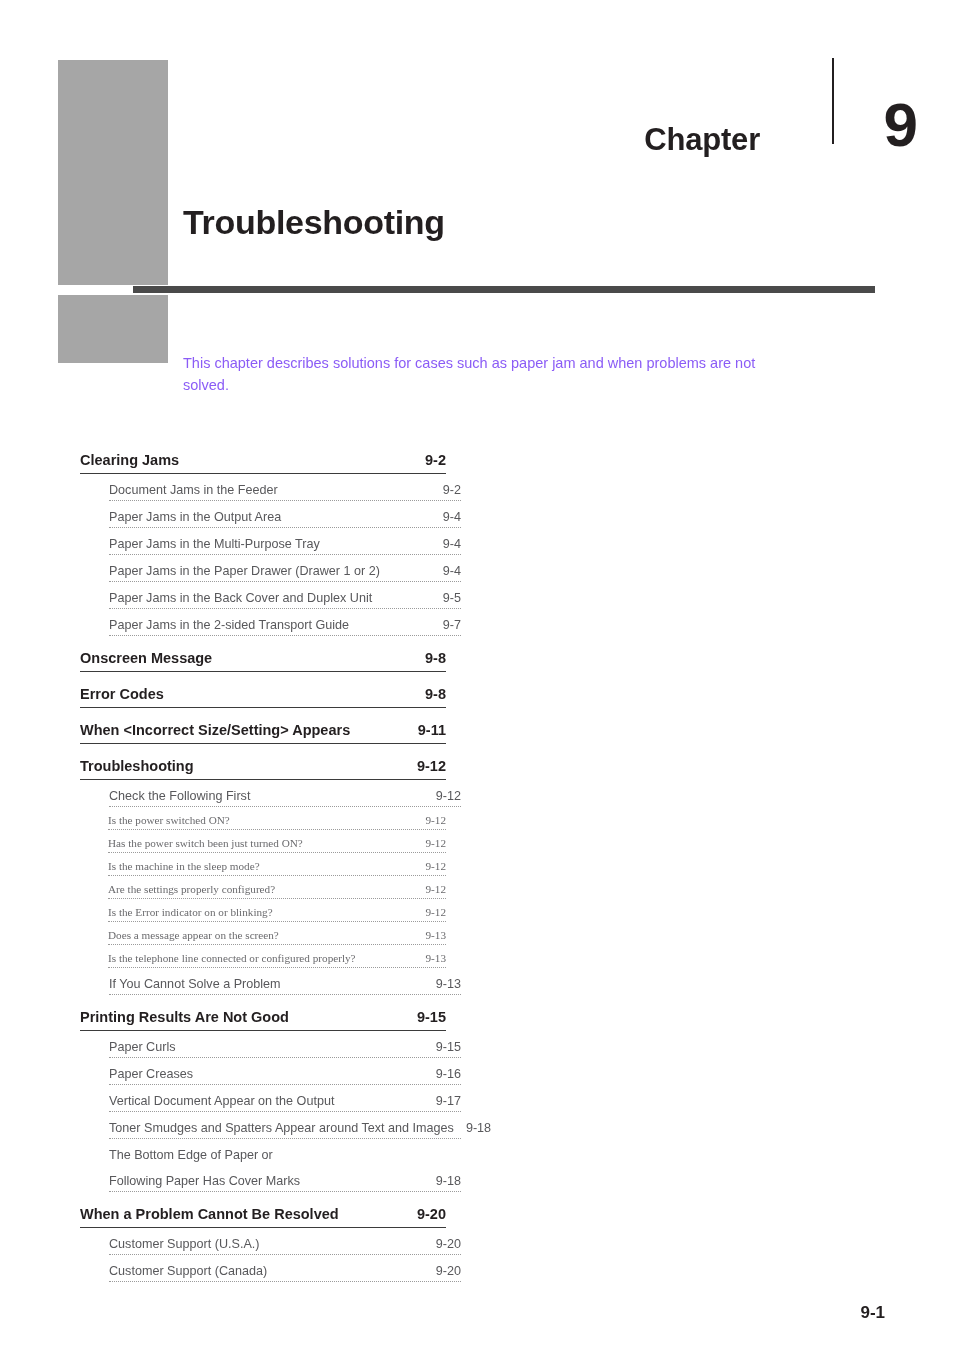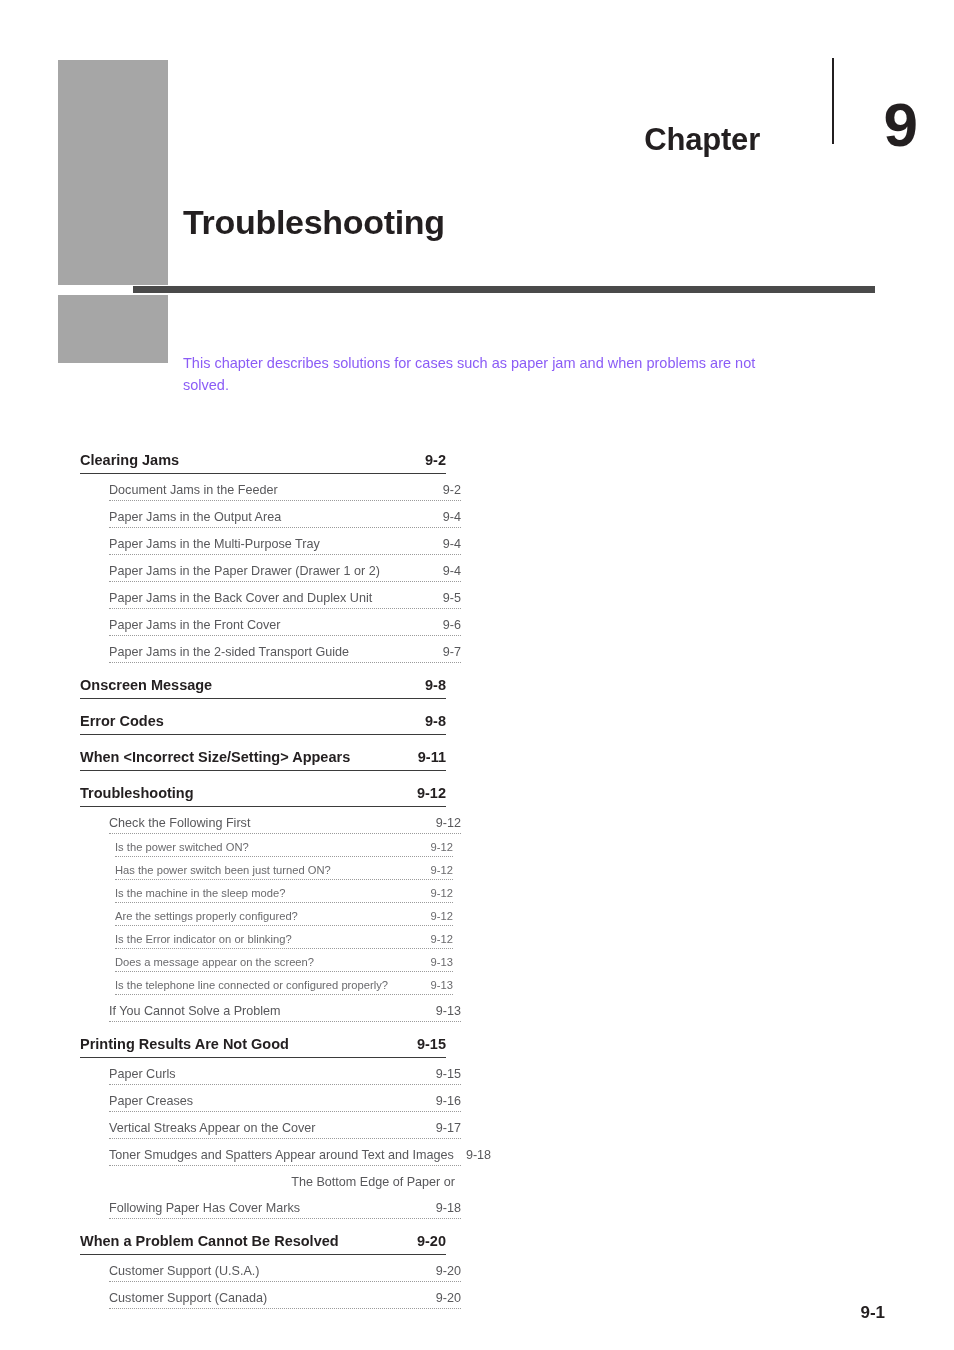--- a/index.html
+++ b/index.html
@@ -136,35 +136,35 @@
     font-size: 12.6px;
     color: #58585b;
   }
   .lvl2 .label { flex: 0 0 auto; padding-right: 6px; }
   .lvl2 .leader { flex: 1 1 auto; }
   .lvl2 .page { flex: 0 0 auto; padding-left: 6px; }
 
   
   .lvl3 {
     margin-top: 7px;
-    margin-left: 35px;
+    margin-left: 28px;
     width: 338px;
     padding-bottom: 3px;
     border-bottom: 1.1px dotted #9b9b9b;
     font-size: 11.2px;
     color: #6a6a6d;
+    font-family: Liberation Serif, serif;
   }
   .lvl3 .label { flex: 0 0 auto; padding-right: 6px; }
   .lvl3 .leader { flex: 1 1 auto; }
   .lvl3 .page { flex: 0 0 auto; padding-left: 6px; }
 
   
   .nolead {
     border-bottom: none;
-    justify-content: flex-end;
   }
 
   .footer-page {
     position: absolute;
     right: 69px;
     bottom: 27px;
     font-size: 17px;
     font-weight: bold;
     color: #231f20;
   }
@@ -210,25 +210,20 @@
       <span class="label">Paper Jams in the Paper Drawer (Drawer 1 or 2)</span>
       <span class="leader"></span>
       <span class="page">9-4</span>
     </div>
     <div class="toc-row lvl2">
       <span class="label">Paper Jams in the Back Cover and Duplex Unit</span>
       <span class="leader"></span>
       <span class="page">9-5</span>
     </div>
     <div class="toc-row lvl2">
-      <span class="label">Paper Jams in the Front Cover</span>
-      <span class="leader"></span>
-      <span class="page">9-6</span>
-    </div>
-    <div class="toc-row lvl2">
       <span class="label">Paper Jams in the 2-sided Transport Guide</span>
       <span class="leader"></span>
       <span class="page">9-7</span>
     </div>
     <div class="toc-row lvl1">
       <span class="label">Onscreen Message</span>
       <span class="leader"></span>
       <span class="page">9-8</span>
     </div>
     <div class="toc-row lvl1">
@@ -300,21 +295,21 @@
       <span class="label">Paper Curls</span>
       <span class="leader"></span>
       <span class="page">9-15</span>
     </div>
     <div class="toc-row lvl2">
       <span class="label">Paper Creases</span>
       <span class="leader"></span>
       <span class="page">9-16</span>
     </div>
     <div class="toc-row lvl2">
-      <span class="label">Vertical Streaks Appear on the Cover</span>
+      <span class="label">Vertical Document Appear on the Output</span>
       <span class="leader"></span>
       <span class="page">9-17</span>
     </div>
     <div class="toc-row lvl2">
       <span class="label">Toner Smudges and Spatters Appear around Text and Images</span>
       <span class="leader"></span>
       <span class="page">9-18</span>
     </div>
     <div class="toc-row lvl2 nolead">
       <span class="label">The Bottom Edge of Paper or</span>

